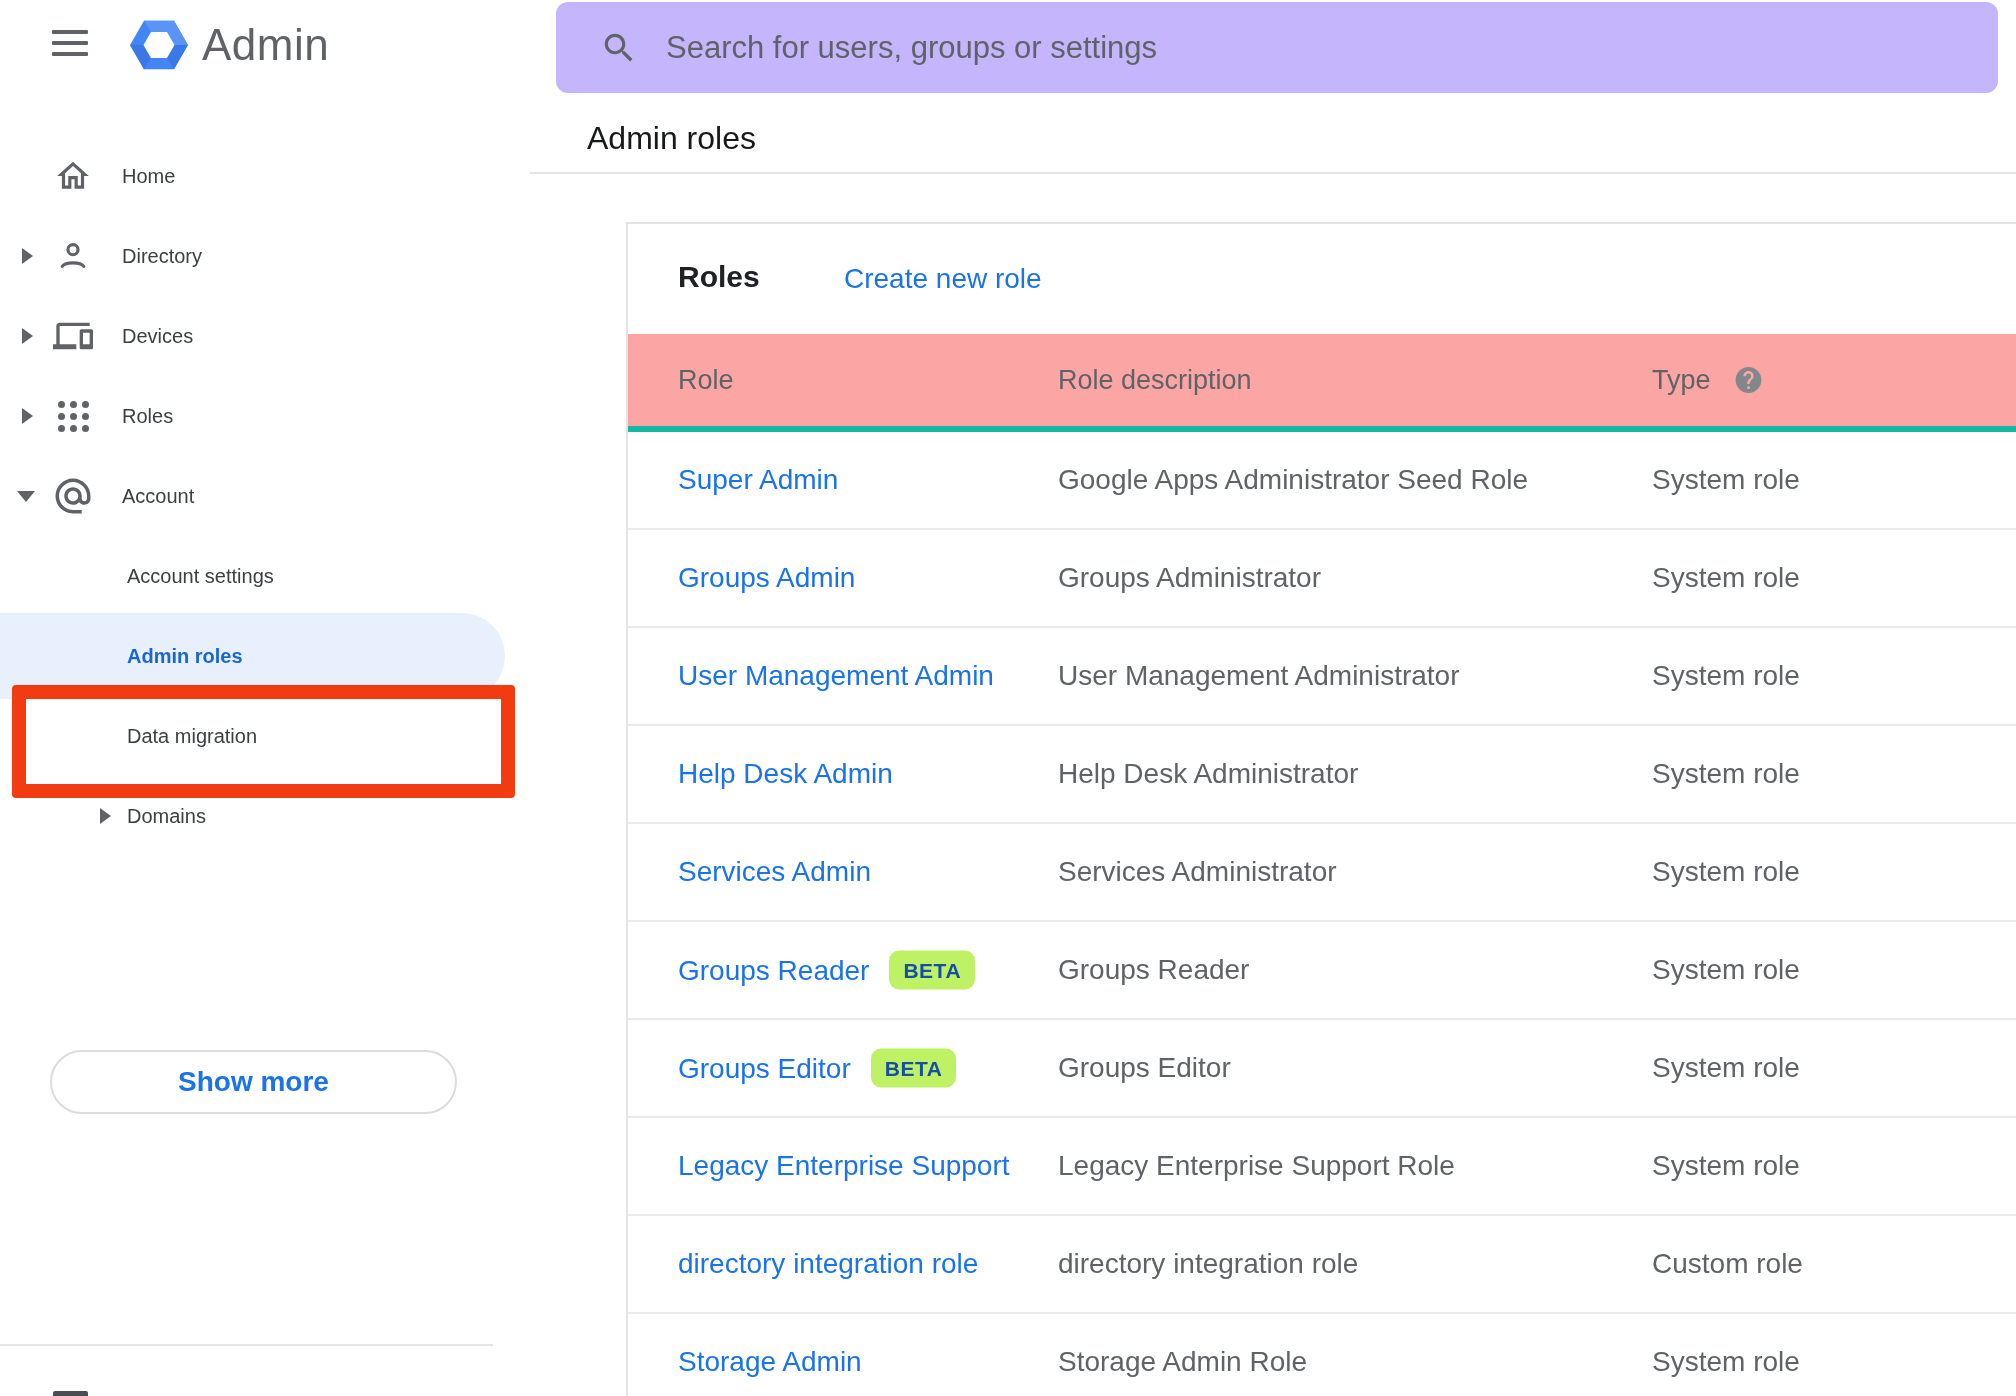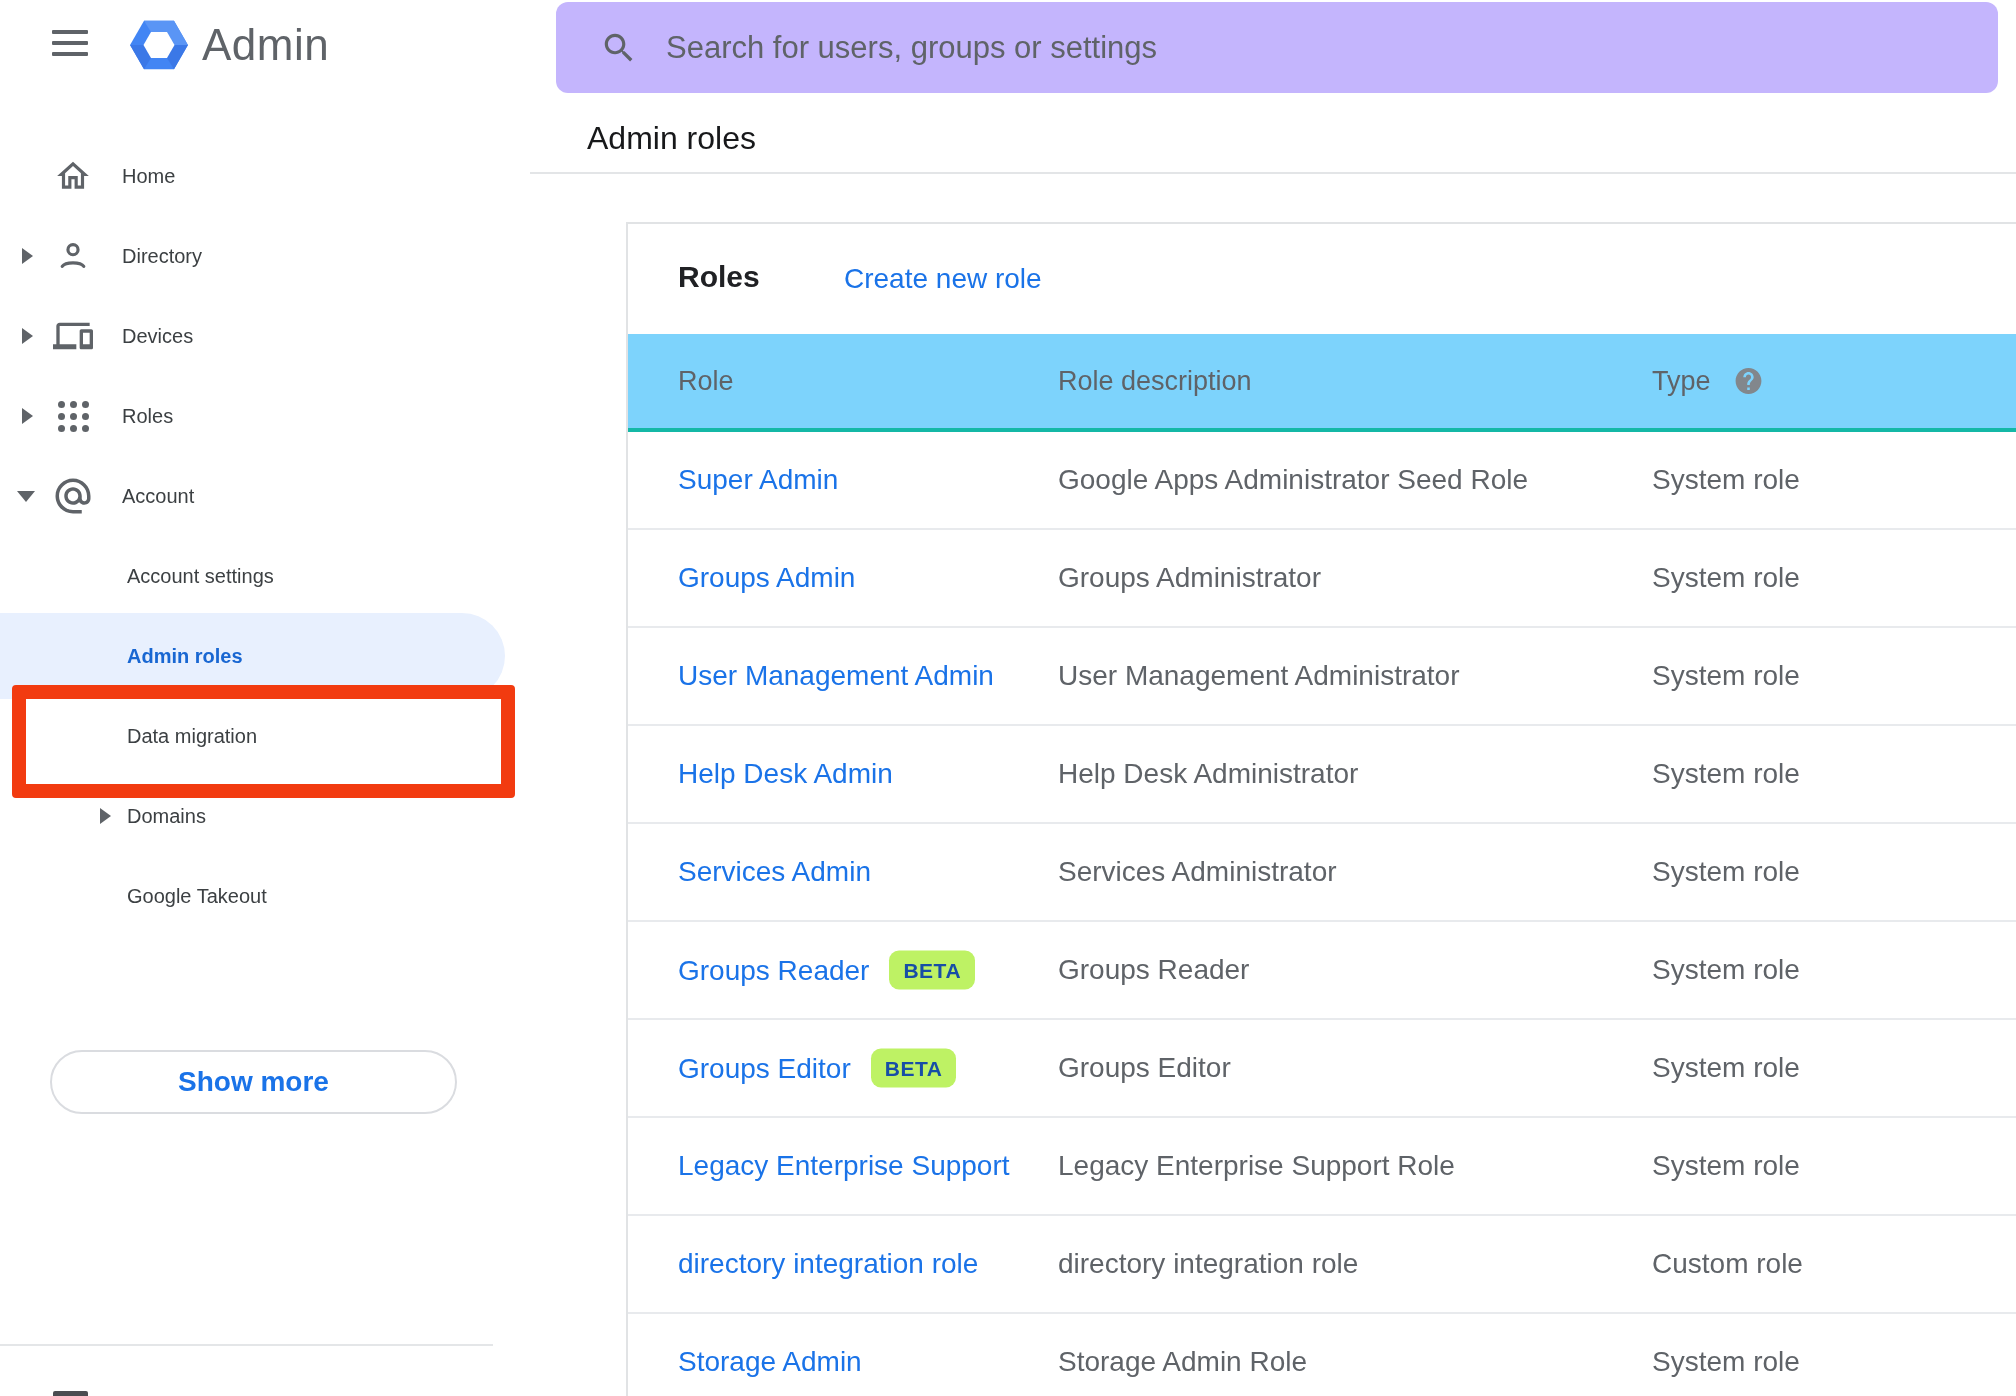--- a/index.html
+++ b/index.html
@@ -58,21 +58,21 @@
   .breadcrumb { position:absolute; left:587px; top:120px; font-size:32px; color:#17181a; }
   .content-divider { position:absolute; left:530px; top:172px; width:1486px; height:2px; background:#e3e5e7; }
 
   
   .card { position:absolute; left:626px; top:222px; width:1390px; height:1174px;
       background:#fff; border-top:2px solid #e1e3e5; border-left:2px solid #e1e3e5; }
   .card-header { position:relative; height:110px;padding-left:12px; }
   .roles-title { position:absolute; left:50px; top:36px; font-size:30px; font-weight:bold; color:#202124; }
   .create-link { position:absolute; left:216px; top:39px; font-size:28px; color:#1a73e8; text-decoration:none; cursor:pointer; }
 
-  .thead { position:relative; height:98px; background:#7dd3fc; border-bottom:4px solid #14b8a6; }
+  .thead { position:relative; height:98px; background:#fca5a5; border-bottom:6px solid #14b8a6; }
   .col-role { position:absolute; left:50px; }
   .col-desc { position:absolute; left:430px; }
   .col-type { position:absolute; left:1024px; }
   .thead .th { top:50%; transform:translateY(-50%); font-size:27px; color:#5f6368; display:flex; align-items:center; }
   .help-icon { margin-left:22px; width:31px; height:31px; color:#82878c; }
 
   .trow { position:relative; height:98px; border-bottom:2px solid #e8eaed; }
   .trow .cell { top:50%; transform:translateY(-50%); font-size:28px; white-space:nowrap;justify-content:center; }
   .role-link { color:#1a73e8; cursor:pointer; display:flex; align-items:center; }
   .role-desc { color:#5f6368; }
@@ -160,23 +160,20 @@
         <div class="selected-pill"></div>
         <span class="nav-label">Admin roles</span>
       </div>
       <div class="nav-row sub">
         <span class="nav-label">Data migration</span>
       </div>
       <div class="nav-row sub">
         <span class="nav-arrow-right"></span>
         <span class="nav-label">Domains</span>
       </div>
-      <div class="nav-row sub">
-        <span class="nav-label">Google Takeout</span>
-      </div>
     </div>
 
   <div class="annotation-box"></div>
 
   <button class="show-more">Show more</button>
 
   <div class="sidebar-bottom-divider"></div>
   <div class="partial-icon"></div>
 </div>
 

